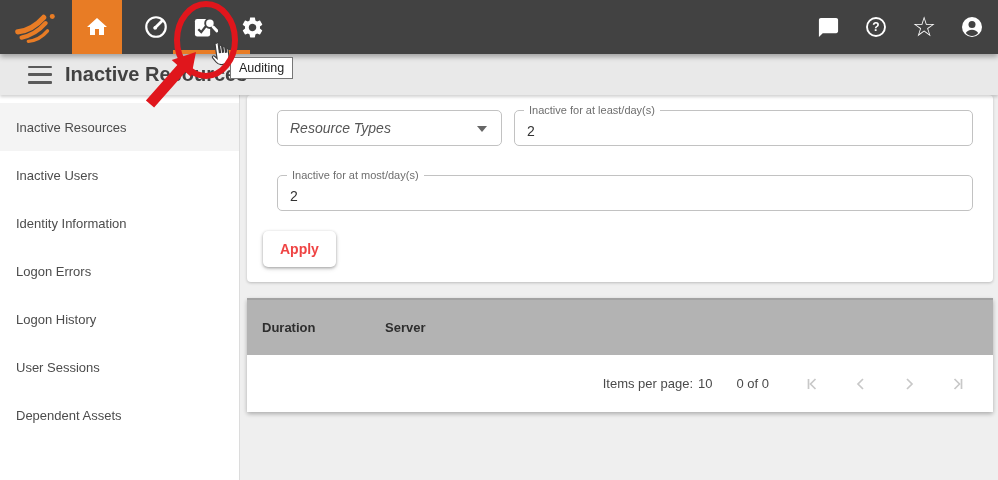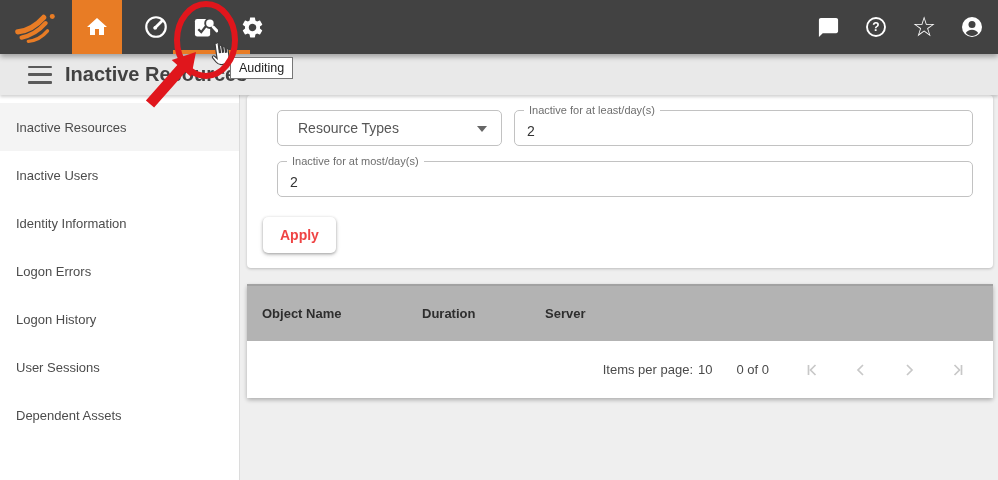--- a/index.html
+++ b/index.html
@@ -29,24 +29,24 @@
     border-right:1px solid #dcdcdc;padding-top:8px;box-sizing:border-box;z-index:1;}
   .side-item{height:48px;display:flex;align-items:center;padding-left:16px;font-size:13px;
     color:#4c4c4c;cursor:pointer;}
   .side-item.selected{background:#f4f4f4;}
 
   
   .content{position:absolute;top:95px;left:241px;width:757px;height:385px;background:#efefef;}
   .card{background:#fff;border-radius:4px;box-shadow:0 1px 3px rgba(0,0,0,.22);}
   .filter-card{margin:0 5px 16px 6px;padding:15px 0;}
   .frow{display:flex;margin:0 20px 0 30px;}
-  .frow2{margin-top:15px;}
+  .frow2{margin-top:29px;}
   .select-box{position:relative;width:225px;height:36px;border:1px solid #c2c2c2;border-radius:5px;
-    display:flex;align-items:center;padding:0 20px;box-sizing:border-box;margin-right:12px;
-    font-size:14px;color:#565656;cursor:pointer;}
+    display:flex;align-items:center;padding:0 12px;box-sizing:border-box;margin-right:12px;
+    font-size:14px;color:#565656;cursor:pointer;font-style:italic;}
   .caret{position:absolute;right:14px;top:15px;width:0;height:0;
     border-left:5px solid transparent;border-right:5px solid transparent;border-top:6px solid #666;}
   .ofield{position:relative;border:1px solid #c2c2c2;border-radius:5px;height:36px;box-sizing:border-box;flex:1;}
   .ofield .flabel{position:absolute;top:-7px;left:9px;background:#fff;padding:0 5px;
     font-size:11px;color:#6e6e6e;white-space:nowrap;}
   .ofield input{border:none;outline:none;background:transparent;width:100%;height:100%;
     padding:6px 12px 0 12px;font-size:14px;color:#333;box-sizing:border-box;font-family:"Liberation Sans",sans-serif;}
   .apply-btn{margin:20px 0 0 16px;background:#fff;border:none;border-radius:5px;
     box-shadow:0 1px 3px rgba(0,0,0,.3),0 2px 5px rgba(0,0,0,.12);
     padding:10px 17px;font-size:14px;font-weight:bold;color:#ef4444;cursor:pointer;
@@ -174,21 +174,20 @@
       <div class="ofield">
         <span class="flabel">Inactive for at most/day(s)</span>
         <input type="text" value="2" style="">
       </div>
     </div>
     <button class="apply-btn">Apply</button>
   </div>
 
   <div class="table-card">
     <div class="thead">
-      <div class="th c1">Object Name</div>
       <div class="th c4">Duration</div>
       <div class="th c5">Server</div>
     </div>
     <div class="tbody-row">
       <span class="ipp-label">Items per page:</span>
       <span class="ipp-value">10</span>
       <span class="range-label">0 of 0</span>
       <div class="pager">
         <div class="pg-btn">
           <svg width="18" height="18" viewBox="0 0 18 18" fill="none" stroke="#c8c8c8" stroke-width="1.7">

